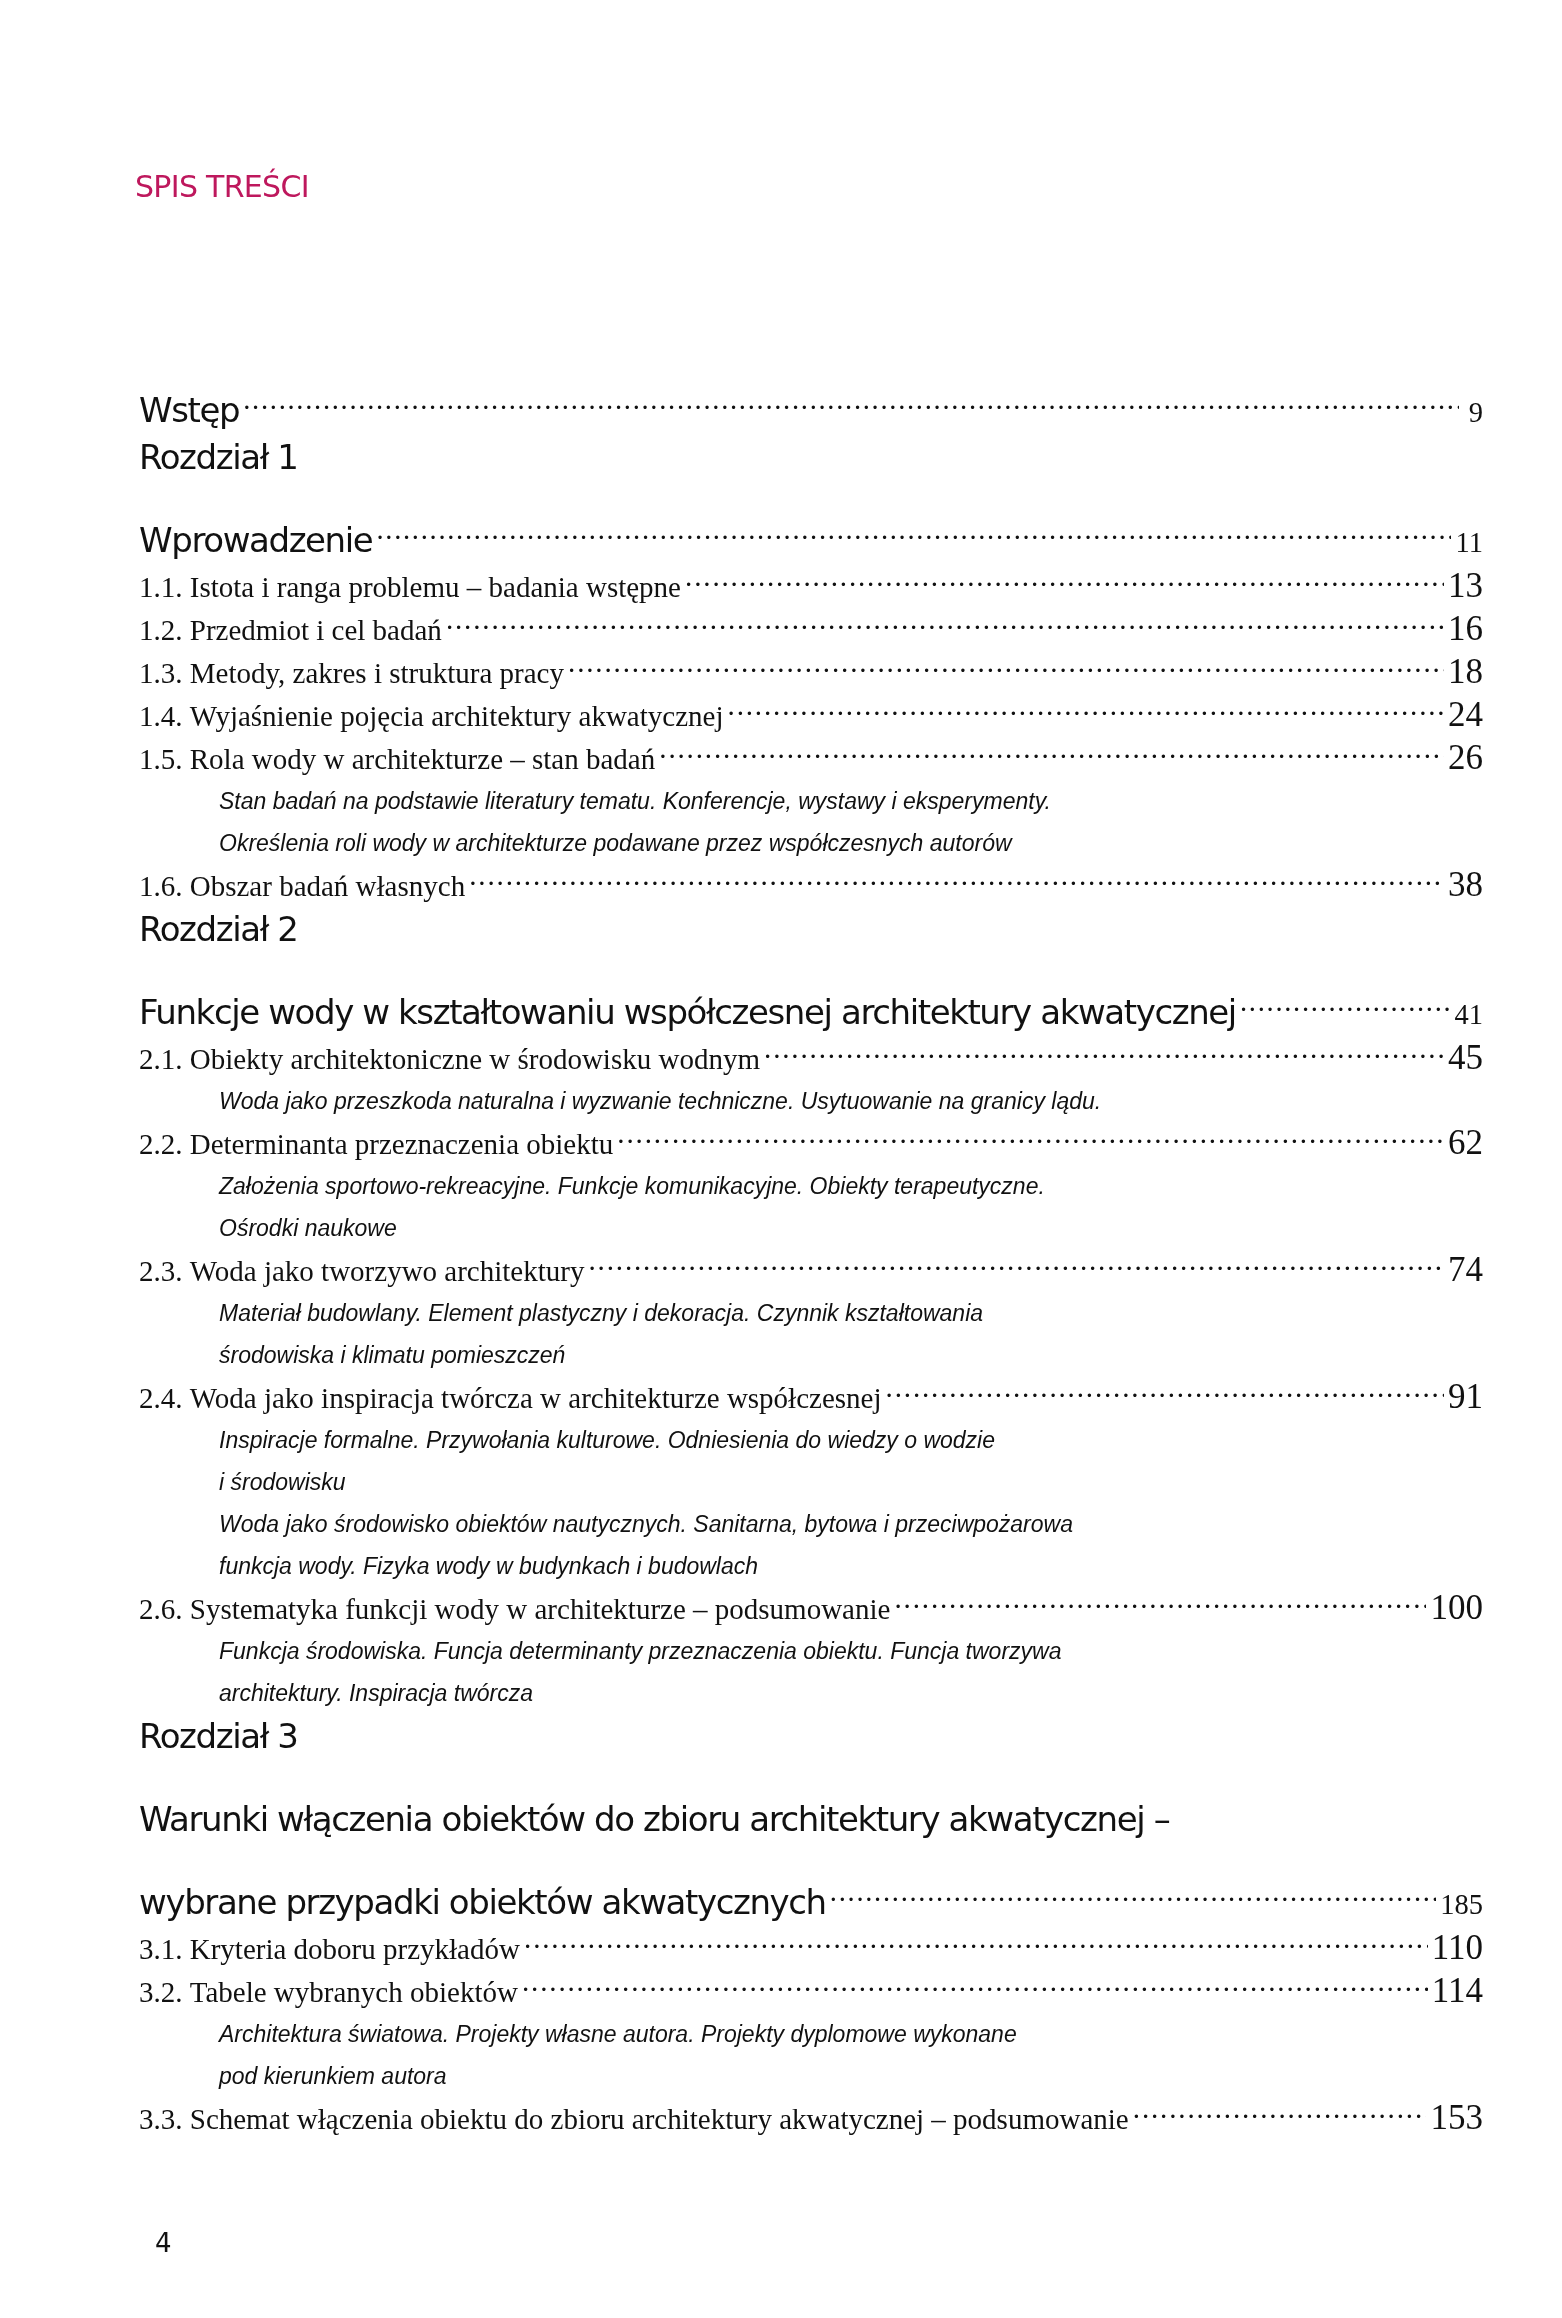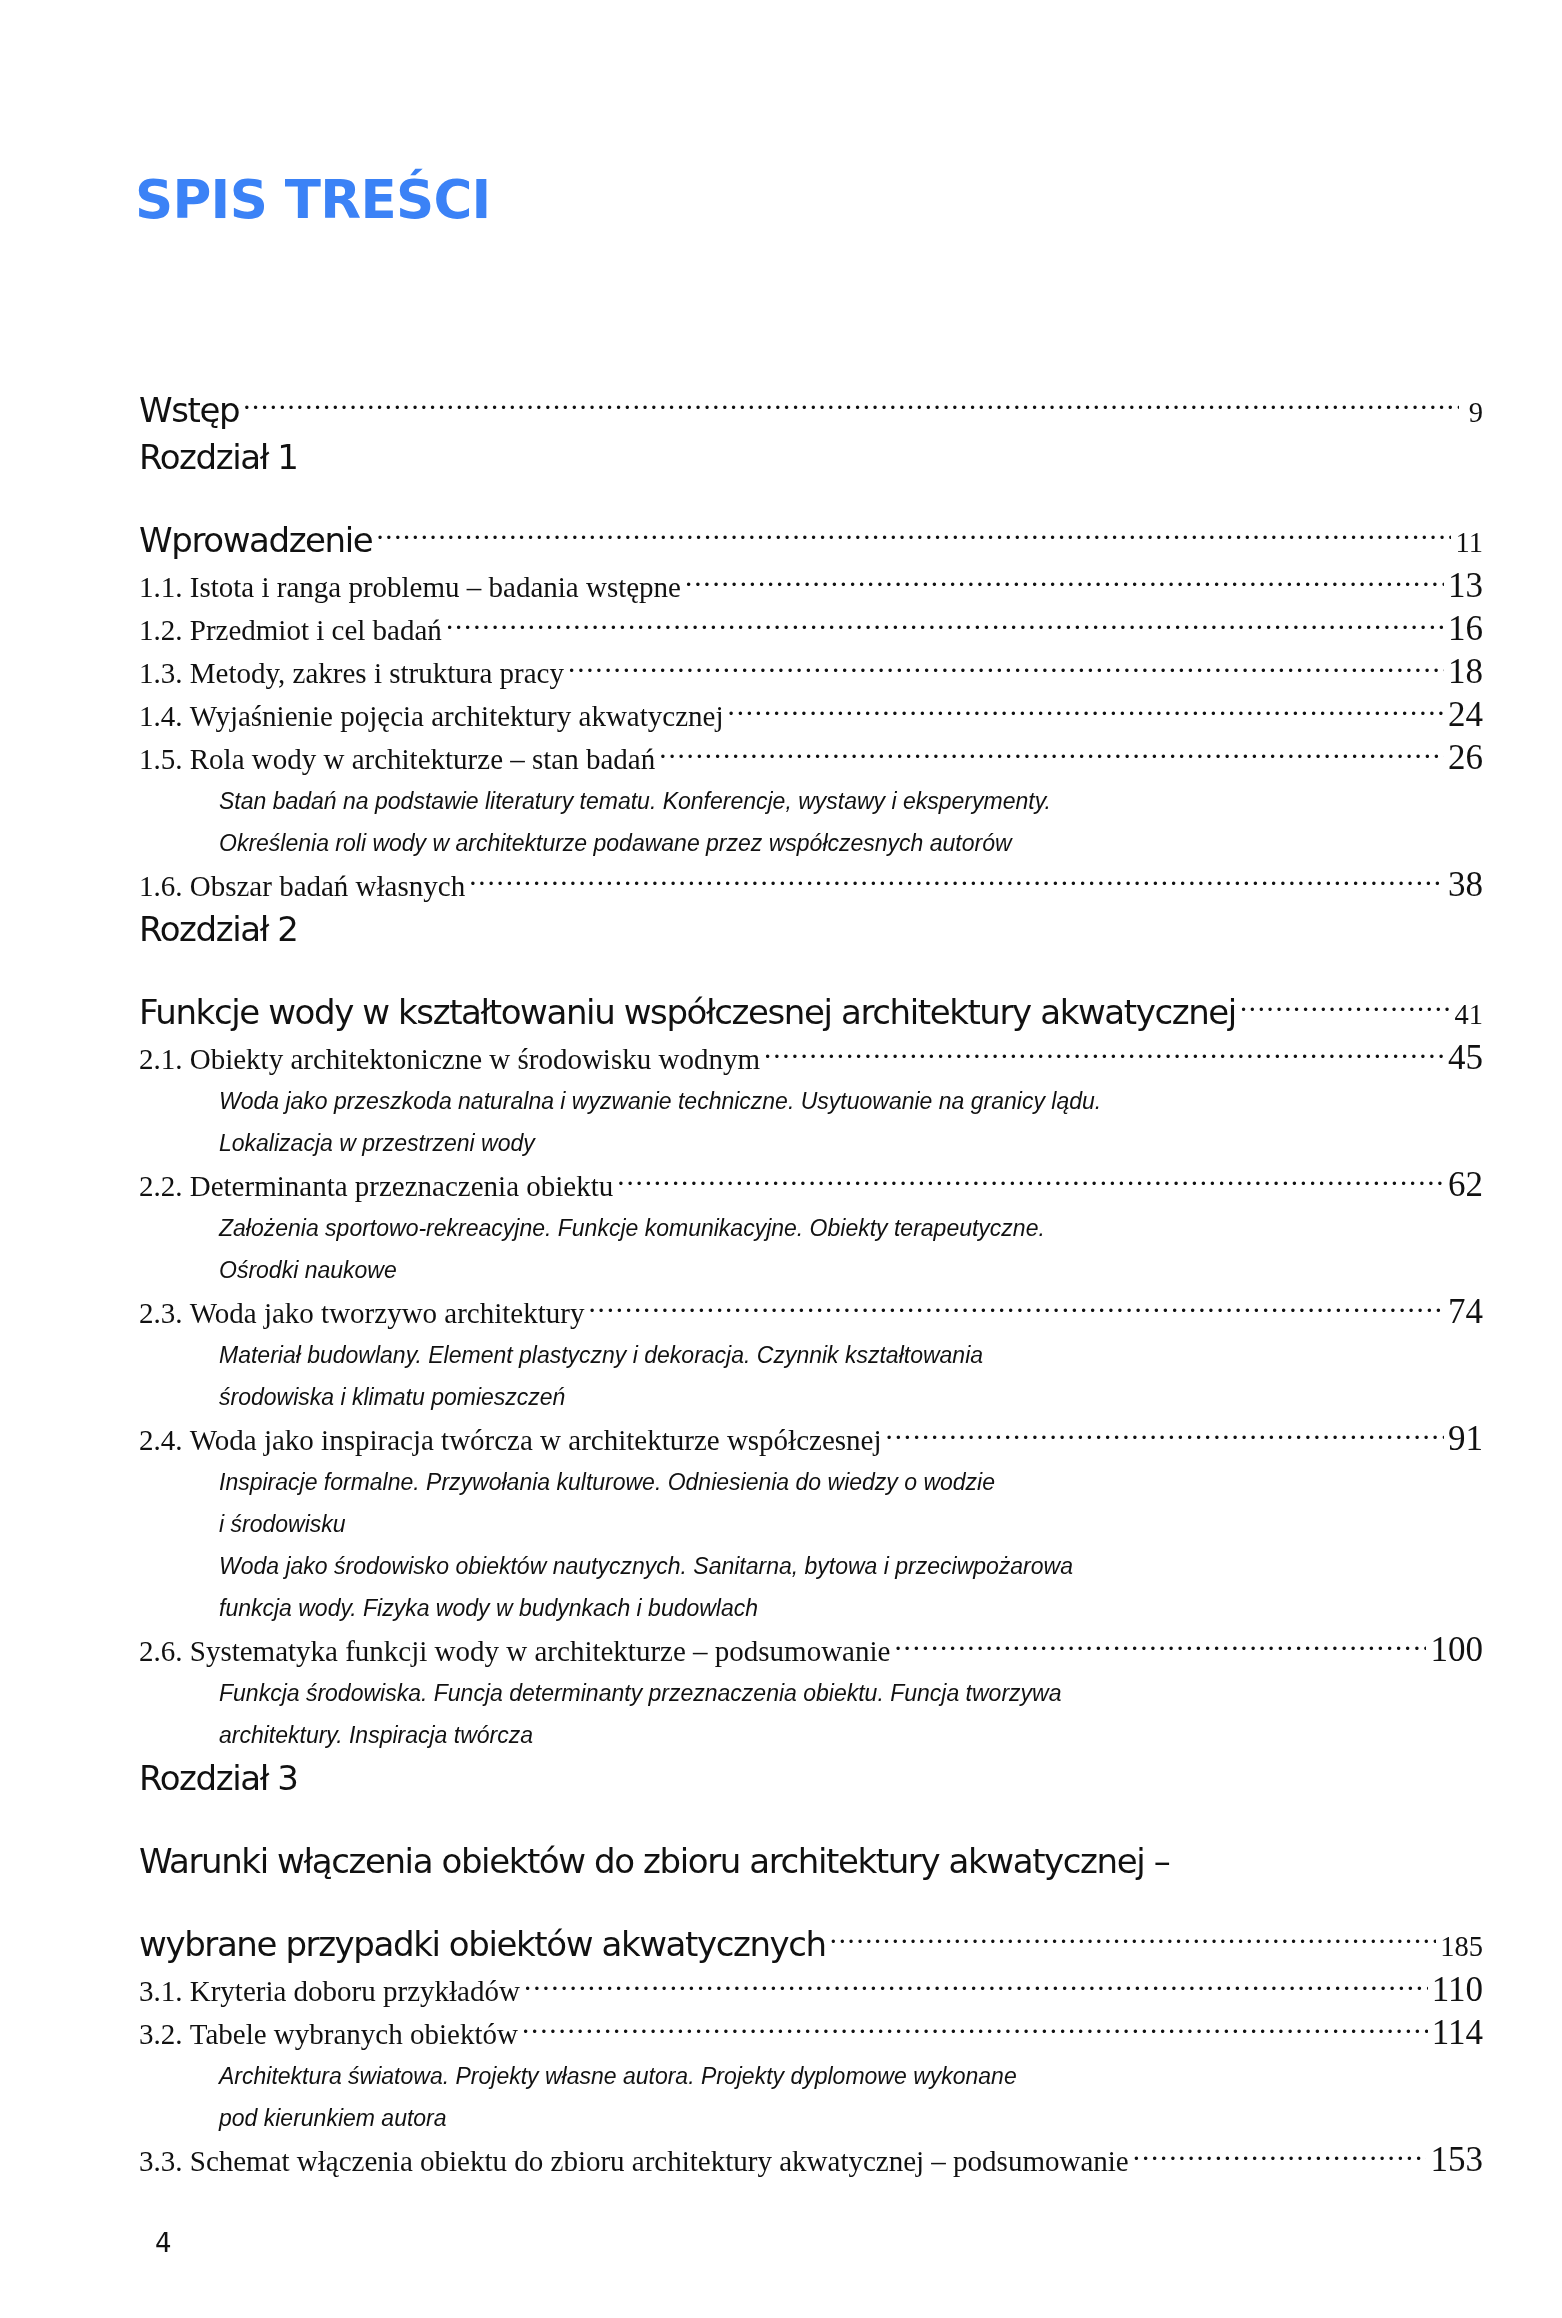--- a/index.html
+++ b/index.html
@@ -1,20 +1,20 @@
 <!DOCTYPE html>
 <html style="font-size:11px"><head>
 <meta charset="utf-8">
 <style>
   html, body { margin: 0; padding: 0; background: #ffffff; }
   body { width: 1563px; height: 2319px; position: relative; overflow: hidden; color: #111111; }
   .page-title {
     position: absolute; left: 135px; top: 169px;
-    font-family: "DejaVu Sans", sans-serif; font-size: 53px; letter-spacing: -0.7px;
-    font-weight: bold; color: #3b82f6;
+    font-family: "DejaVu Sans", sans-serif; font-size: 30px; letter-spacing: -0.7px;
+    font-weight: normal; color: #be185d;
   }
   .toc { position: absolute; left: 139px; top: 350px; width: 1344px; }
   .row { display: flex; align-items: baseline; white-space: nowrap; }
   .row .leader {
     flex: 1 1 auto; overflow: hidden; margin: 0 4.1px; height: 1em;
     position: relative;
   }
   .row .leader::before {
     content: ". . . . . . . . . . . . . . . . . . . . . . . . . . . . . . . . . . . . . . . . . . . . . . . . . . . . . . . . . . . . . . . . . . . . . . . . . . . . . . . . . . . . . . . . . . . . . . . . . . . . . . . . . . . . . . . . . . . . . . . . . . . . . . . . . . . . . . . . . . . . . . . . . . . . . . . . . . . . . . . . . . . . . . . . . . . . . . . . . . . . . . . . . . . . . . . . . . . . . . . . . . . . . . . . . . . . . . . . . . .";
     position: absolute; left: 0; bottom: 0; white-space: nowrap;
@@ -99,21 +99,20 @@
     <span class="leader"></span>
     <span class="pg">41</span>
   </div>
 
   <div class="row sec">
     <span>2.1.</span>&nbsp;<span>Obiekty architektoniczne w środowisku wodnym</span>
     <span class="leader"></span>
     <span class="pg">45</span>
   </div>
   <div class="desc">Woda jako przeszkoda naturalna i wyzwanie techniczne. Usytuowanie na granicy lądu.</div>
-  <div class="desc">Lokalizacja w przestrzeni wody</div>
 
   <div class="row sec">
     <span>2.2.</span>&nbsp;<span>Determinanta przeznaczenia obiektu</span>
     <span class="leader"></span>
     <span class="pg">62</span>
   </div>
   <div class="desc">Założenia sportowo-rekreacyjne. Funkcje komunikacyjne. Obiekty terapeutyczne.</div>
   <div class="desc">Ośrodki naukowe</div>
 
   <div class="row sec">

